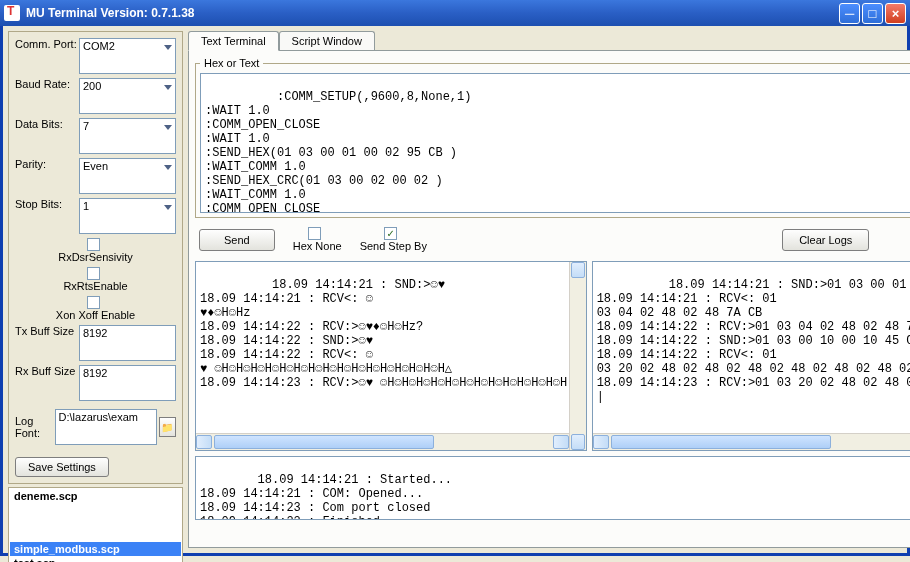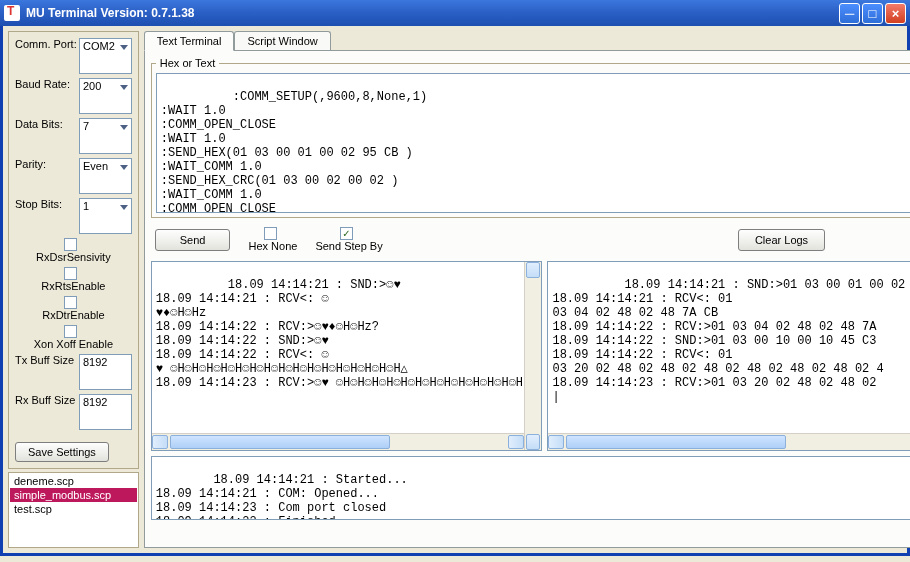--- a/index.html
+++ b/index.html
@@ -148,22 +148,22 @@
   padding: 3px 5px;
   background: #ece9d8;
   text-align: center;
 }
 .script-list {
   border: 1px solid #b0a888;
   background: #fff;
   flex: 1;
   padding: 1px;
 }
-.script-item { padding: 1px 4px; cursor: pointer; }
-.script-item.selected { background: #be185d; color: #fff; }
+.script-item { padding: 1px 4px; cursor: pointer; font-weight: bold; }
+.script-item.selected { background: #3b82f6; color: #fff; margin-top: 39px; }
 .rightpane {
   flex: 1;
   display: flex;
   flex-direction: column;
 }
 .tabs {
   display: flex;
   gap: 0;
 }
 .tab {
@@ -306,33 +306,34 @@
       <div class="checkbox">
           <div class="cb"></div>
           <span>RxDsrSensivity</span>
         </div>
       <div class="checkbox">
           <div class="cb"></div>
           <span>RxRtsEnable</span>
         </div>
       <div class="checkbox">
           <div class="cb"></div>
-          <span>RxDtrEnable</span>
-        </div>
-      <div class="checkbox">
-          <div class="cb"></div>
           <span>Xon Xoff Enable</span>
         </div>
       <div class="form-row">
         <span class="lbl">Tx Buff Size</span>
         <div class="input"><span>8192</span></div>
       </div>
       <div class="form-row">
         <span class="lbl">Rx Buff Size</span>
         <div class="input"><span>8192</span></div>
+      </div>
+      <div class="form-row file-row" style="margin-top:8px">
+        <span class="lbl" style="width:50px">Log Font:</span>
+        <div class="input" style="flex:1"><span>D:\lazarus\exam</span></div>
+        <div class="file-btn">📁</div>
       </div>
       <div class="btn" style="margin-top:8px">Save Settings</div>
     </div>
     <div class="script-list">
       <div class="script-item">deneme.scp</div>
       <div class="script-item selected">simple_modbus.scp</div>
       <div class="script-item">test.scp</div>
     </div>
   </div>
 

